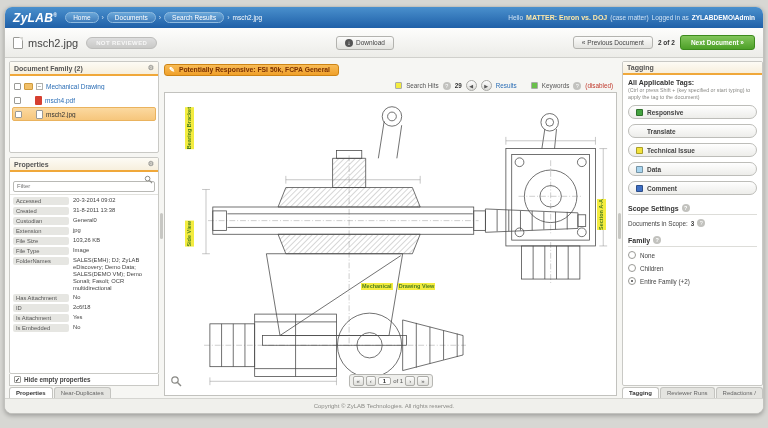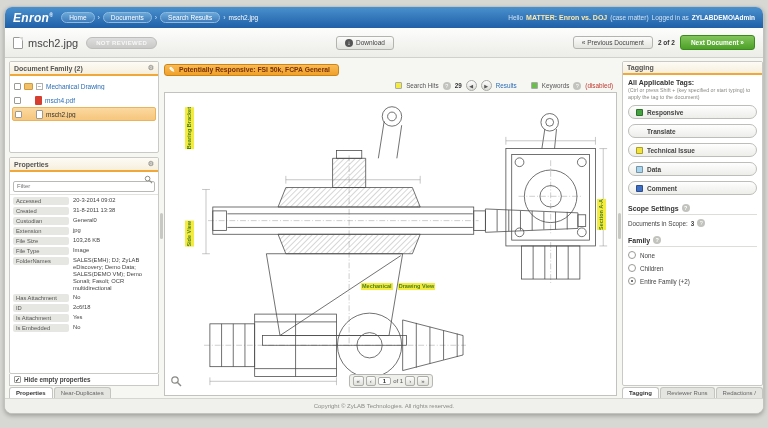--- a/index.html
+++ b/index.html
@@ -115,21 +115,21 @@
   
   .footer { height:15px; background:#f0f0ec; border-top:1px solid #d5d5d1; display:flex; align-items:center; justify-content:center; flex:0 0 auto; }
   .footer span { font-size:6px; color:#8a8a86; }
 </style>
 </head>
 <body>
 
 <div class="window">
 
   <div class="topbar">
-    <span class="logo"><span>Enron</span><sup>®</sup></span>
+    <span class="logo"><span>ZyLAB</span><sup>®</sup></span>
     <button class="crumb-btn">Home</button>
     <span class="crumb-sep">›</span>
     <button class="crumb-btn">Documents</button>
     <span class="crumb-sep">›</span>
     <button class="crumb-btn">Search Results</button>
     <span class="crumb-sep">›</span>
     <span class="crumb-current">msch2.jpg</span>
     <span class="topbar-right">
       <span>Hello</span>
       <span class="matter">MATTER: Enron vs. DOJ</span>

